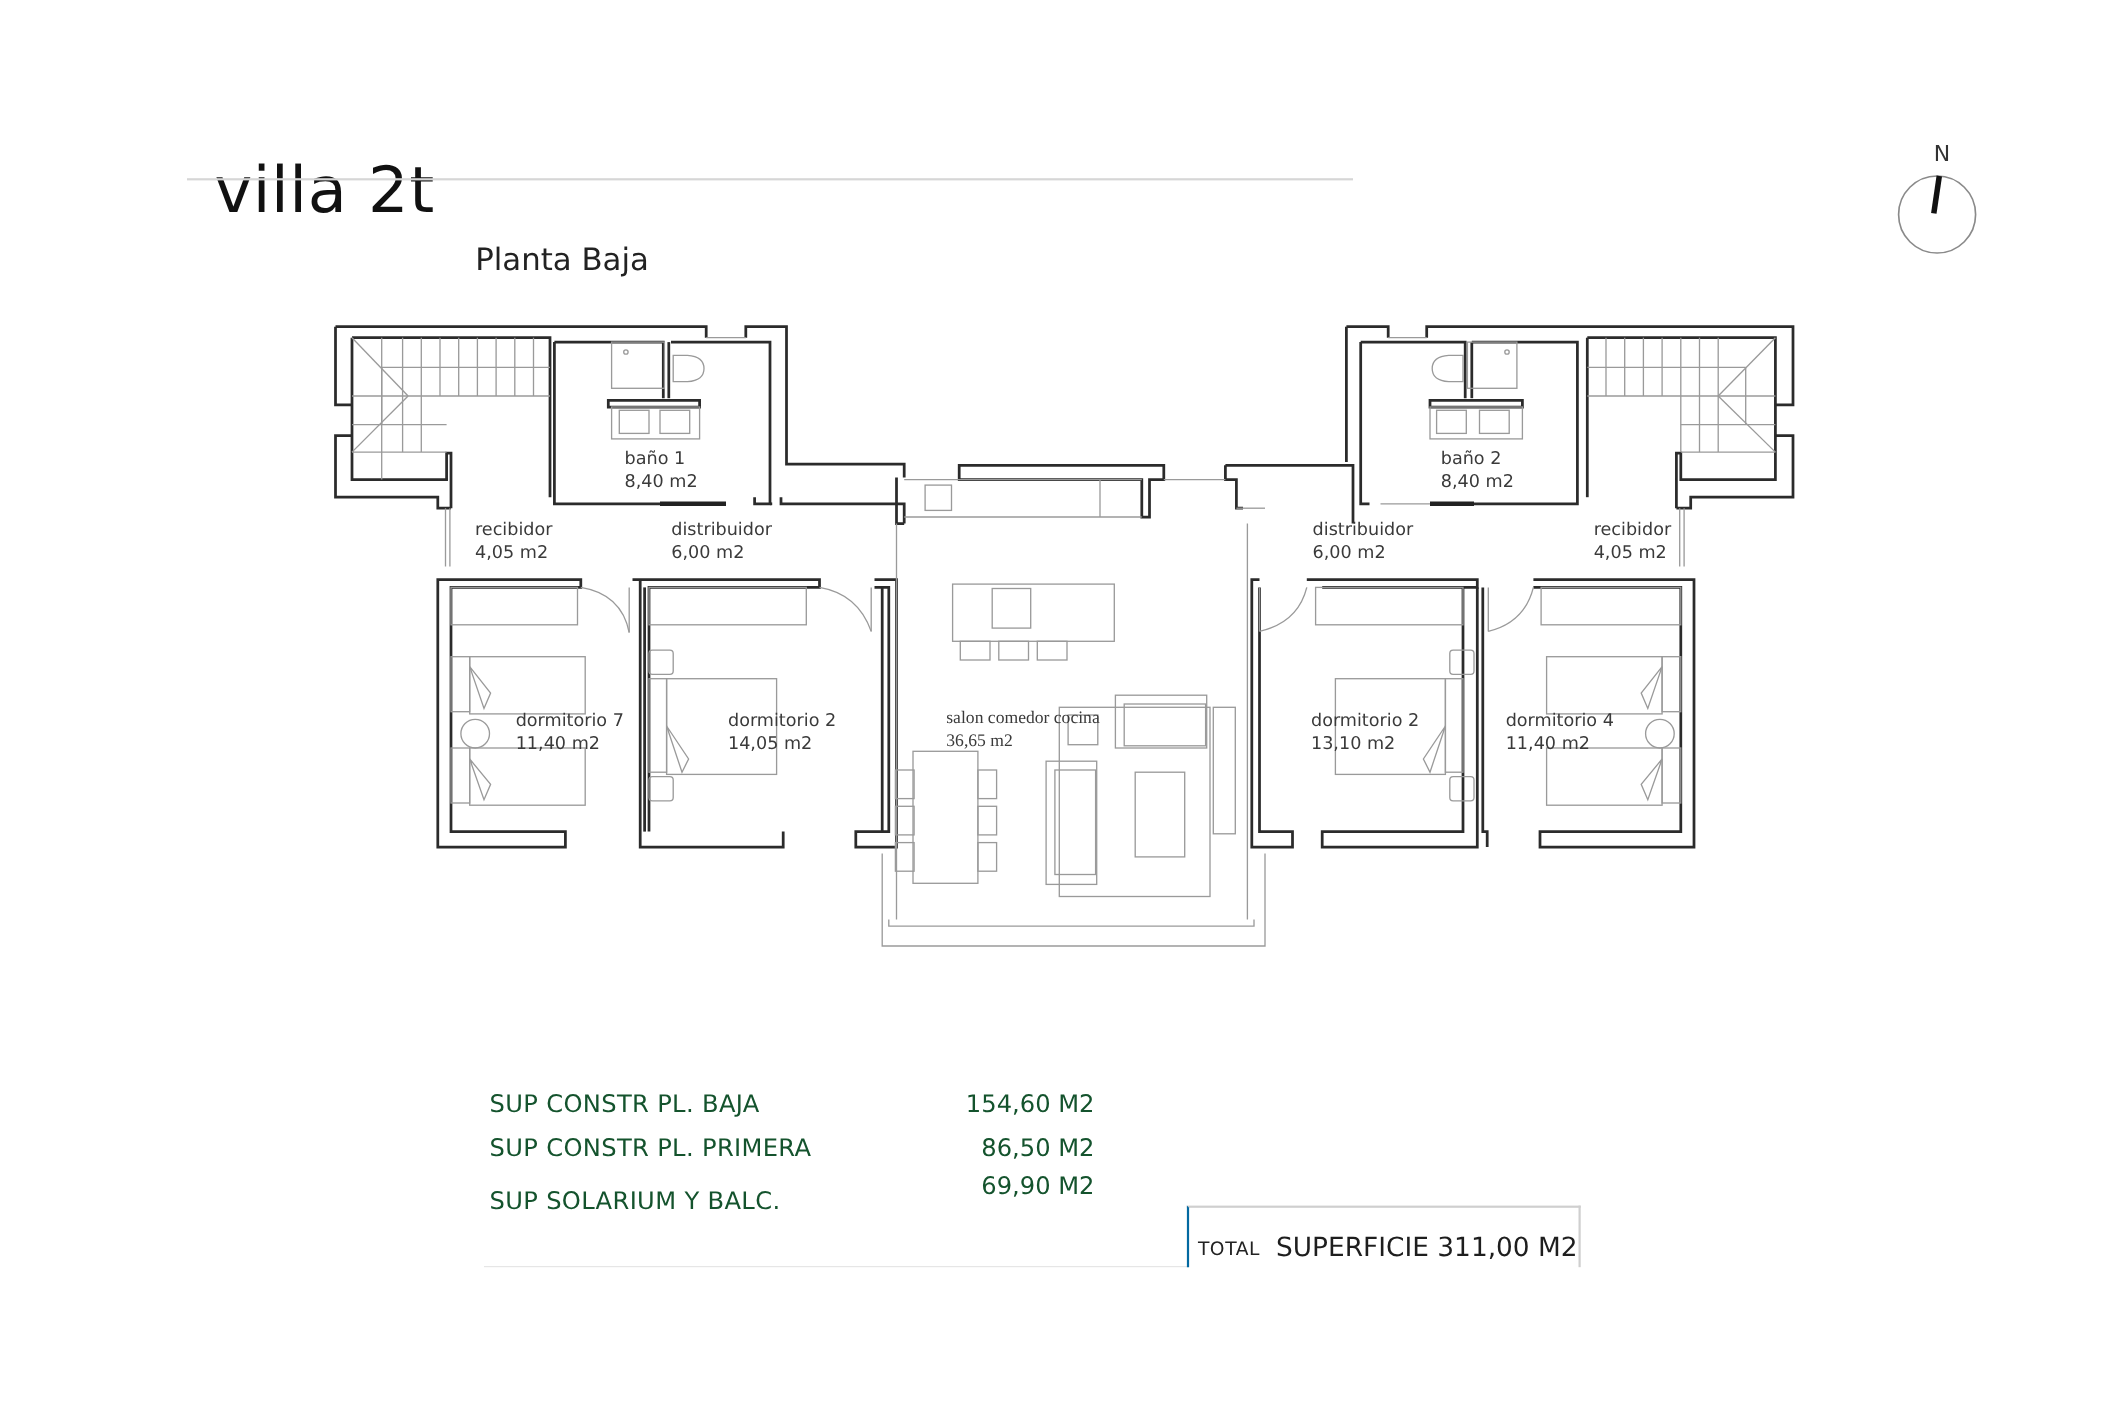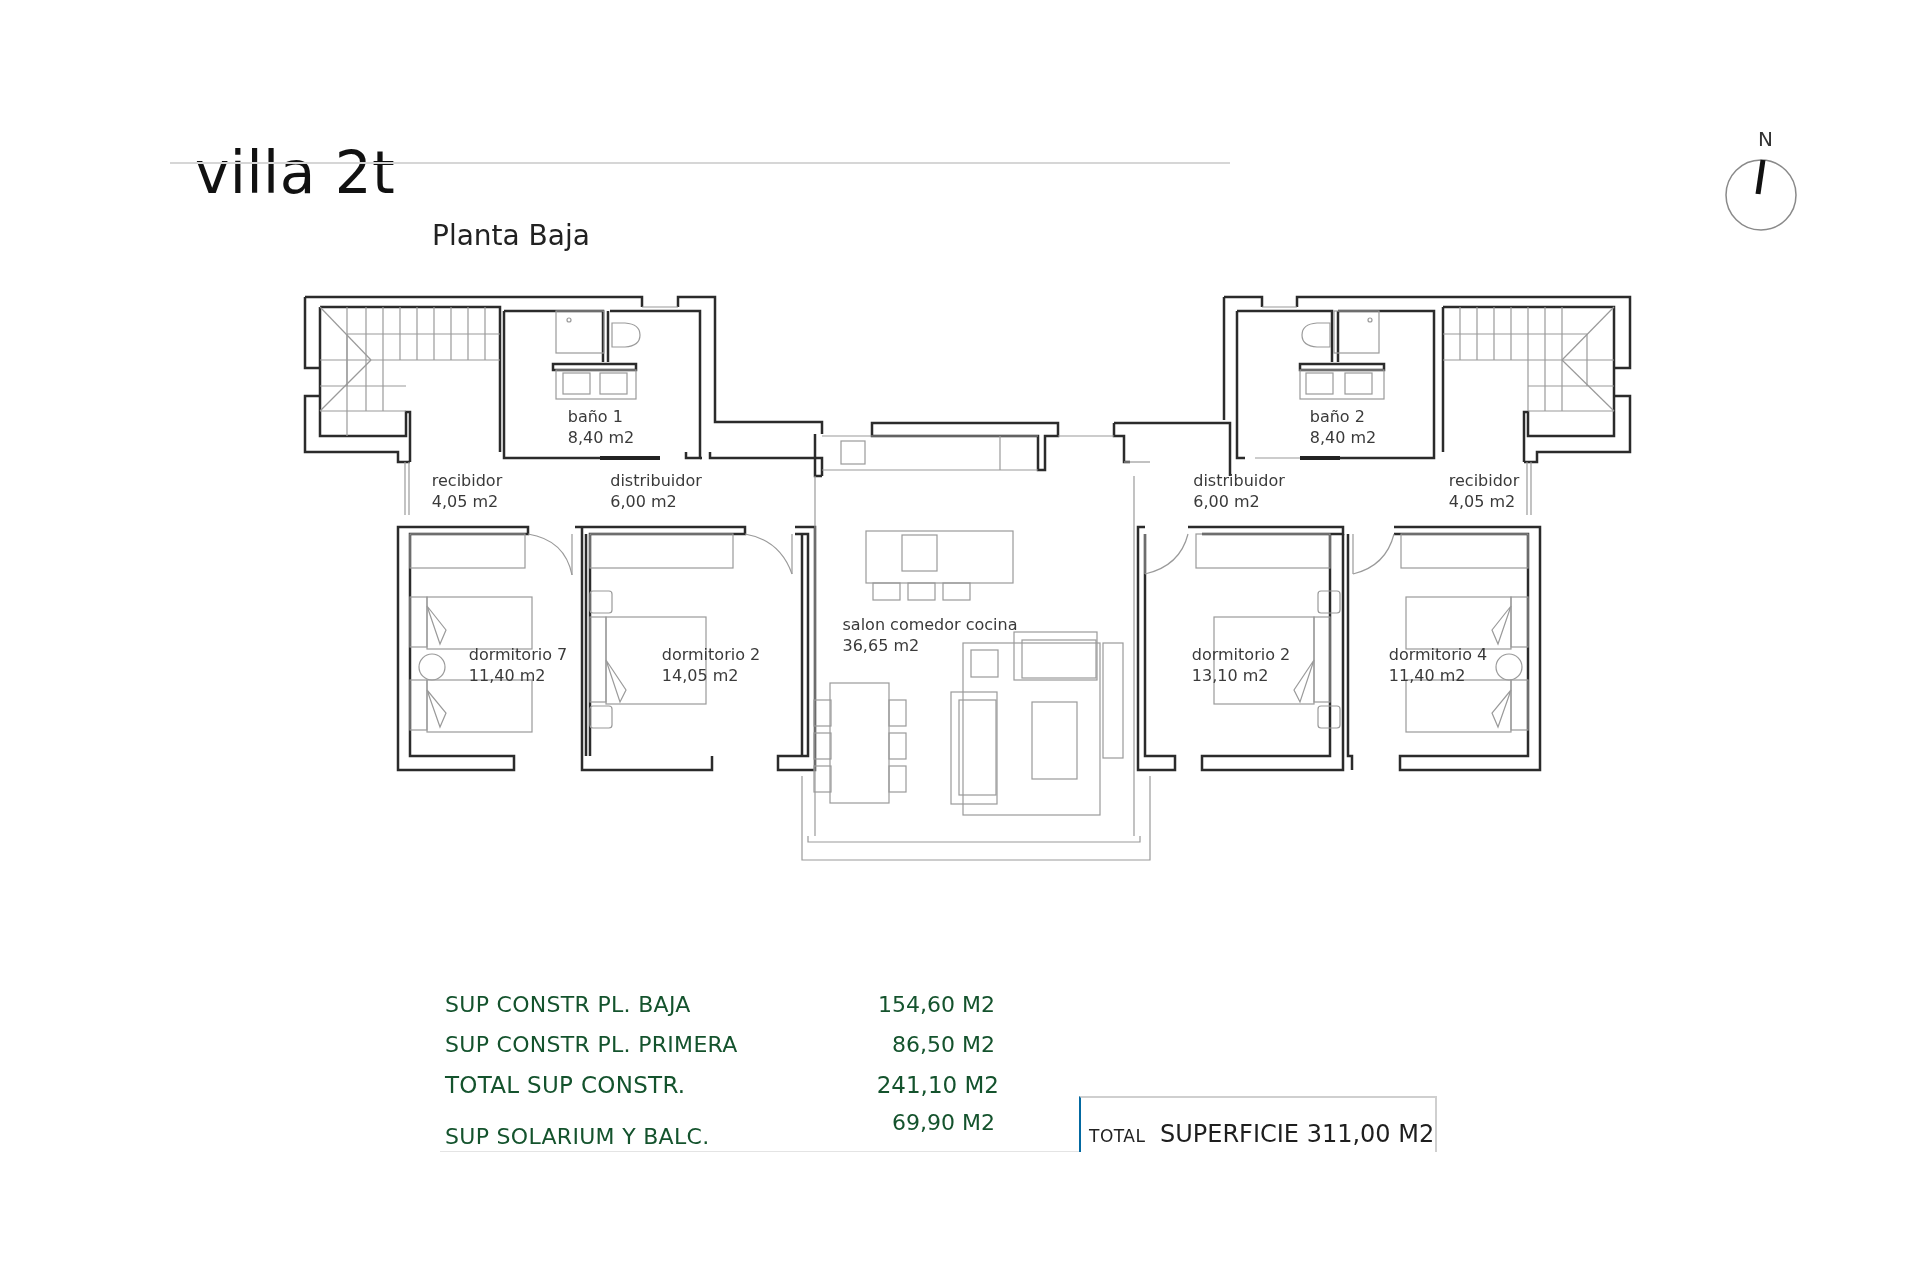--- a/index.html
+++ b/index.html
@@ -237,58 +237,54 @@
   <div>6,00 m2</div>
 </div>
 <div class="room-label" style="left:518px; top:644px;">
   <div>dormitorio 7</div>
   <div>11,40 m2</div>
 </div>
 <div class="room-label" style="left:711px; top:644px;">
   <div>dormitorio 2</div>
   <div>14,05 m2</div>
 </div>
-<div class="room-label" style="left:930px; top:614px;">
+<div class="room-label" style="left:930px; top:642px;font-family:Liberation Serif, serif;">
   <div>salon comedor cocina</div>
   <div>36,65 m2</div>
 </div>
 <div class="room-label" style="left:1343px; top:406px;">
   <div>baño 2</div>
   <div>8,40 m2</div>
 </div>
 <div class="room-label" style="left:1239px; top:470px;">
   <div>distribuidor</div>
   <div>6,00 m2</div>
 </div>
 <div class="room-label" style="left:1484px; top:470px;">
   <div>recibidor</div>
   <div>4,05 m2</div>
 </div>
 <div class="room-label" style="left:1241px; top:644px;">
   <div>dormitorio 2</div>
   <div>13,10 m2</div>
 </div>
-<div class="room-label" style="left:1418px; top:644px;margin-left:20px;">
+<div class="room-label" style="left:1418px; top:644px;">
   <div>dormitorio 4</div>
   <div>11,40 m2</div>
 </div>
 
 <div class="abs summary">
   <div class="row">
     <span class="lbl">SUP CONSTR PL. BAJA</span>
     <span class="val">154,60 M2</span>
   </div>
   <div class="row">
     <span class="lbl">SUP CONSTR PL. PRIMERA</span>
     <span class="val">86,50 M2</span>
   </div>
-  <div class="row" style="height:44px; font-size:23px;">
-    <span class="lbl">TOTAL SUP CONSTR.</span>
-    <span class="val" style="right:-4px;">241,10 M2</span>
-  </div>
   <div class="row">
     <span class="lbl" style="top:8px;">SUP SOLARIUM Y BALC.</span>
     <span class="val" style="top:-6px;">69,90 M2</span>
   </div>
 </div>
 <div class="abs summary-rule"></div>
 
 <div class="abs total-box">
   <span class="small">TOTAL</span>
   <span class="big">SUPERFICIE 311,00 M2</span>

